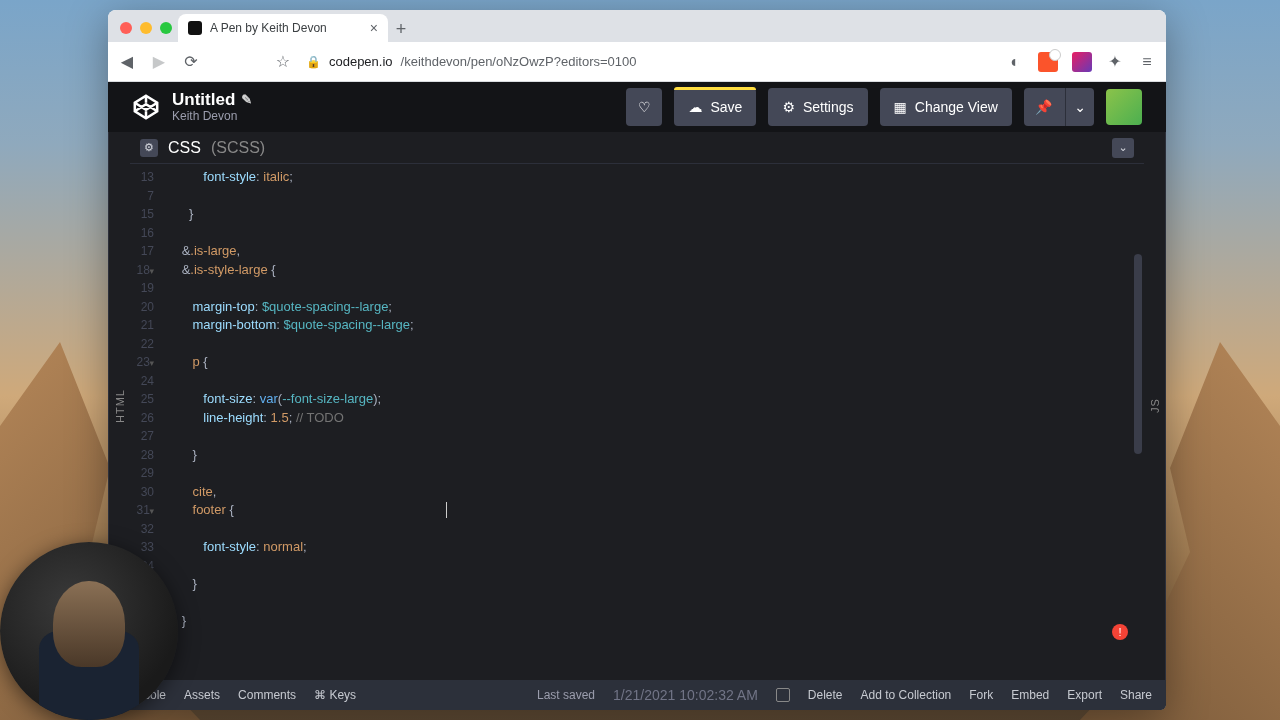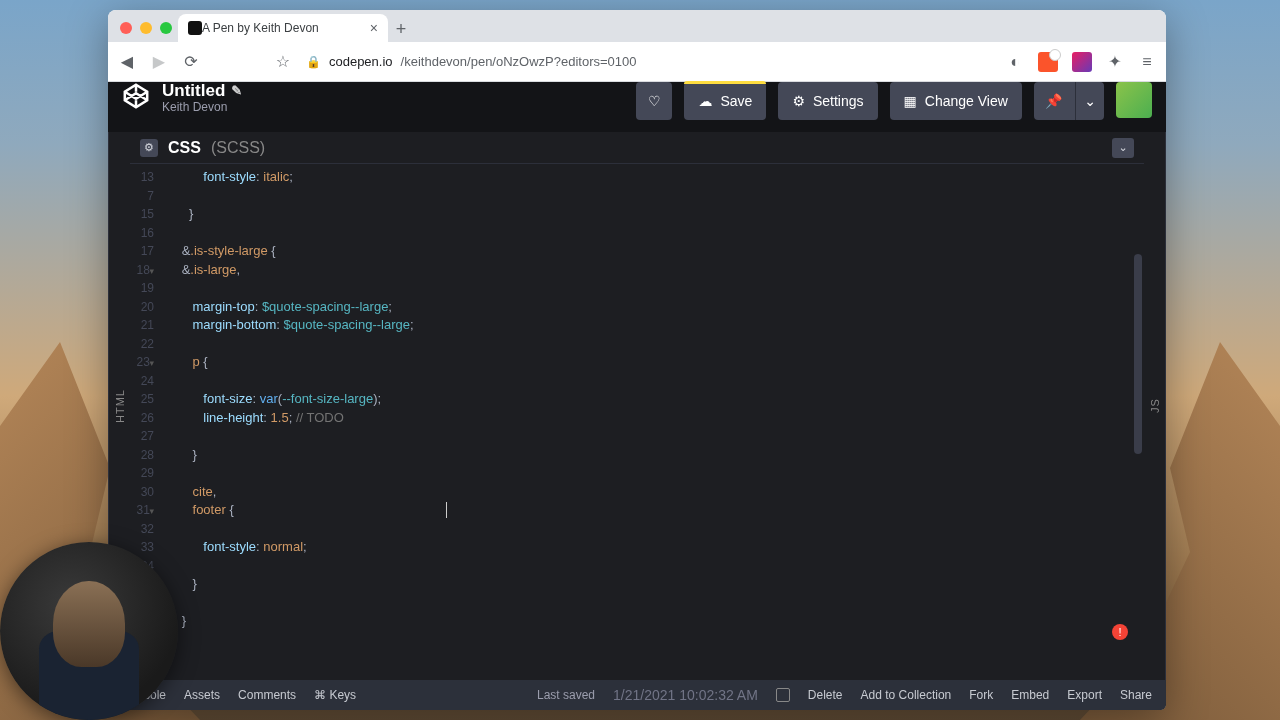--- a/index.html
+++ b/index.html
@@ -18,38 +18,38 @@
 .browser {
   position:absolute; left:108px; top:10px; width:1058px; height:700px;
   background:#fff; border-radius:8px 8px 6px 6px; box-shadow:0 10px 40px rgba(0,0,0,.35);
   display:flex; flex-direction:column; overflow:hidden;
 }
 .tabstrip { height:32px; background:#dee1e6; display:flex; align-items:flex-end; padding:0 8px; }
 .traffic { display:flex; gap:8px; padding:0 6px 8px 4px; }
 .tl { width:12px; height:12px; border-radius:50%; }
 .tl.red{background:#ff5f57}.tl.yel{background:#febc2e}.tl.grn{background:#28c840}
 .tab { background:#fff; height:28px; border-radius:8px 8px 0 0; display:flex; align-items:center;
-  padding:0 10px; font-size:12px; color:#3c4043; min-width:210px; }
+  padding:0 10px; gap:8px; font-size:12px; color:#3c4043; min-width:210px; }
 .tab .fav{width:14px;height:14px;background:#111;border-radius:3px}
 .tab .close{margin-left:auto;color:#5f6368;font-size:14px;cursor:pointer}
 .newtab{ width:26px;height:26px;display:flex;align-items:center;justify-content:center;color:#5f6368;font-size:18px;cursor:pointer}
 
 .addrbar{ height:40px; background:#fff; border-bottom:1px solid #dadce0; display:flex; align-items:center; padding:0 10px; gap:14px; }
 .nav-ico{ width:18px;height:18px;color:#5f6368;display:flex;align-items:center;justify-content:center;font-size:16px;cursor:pointer}
 .nav-ico.disabled{opacity:.35;cursor:default}
 .addr { flex:1; display:flex; align-items:center; gap:8px; color:#5f6368; font-size:13px; }
 .addr .lock{font-size:12px}
 .addr .host{color:#202124}
 .ext-ico{width:20px;height:20px;background:#ccc;border-radius:3px}
 .ext-ico.brave{background:#fb542b;position:relative}
 .ext-ico.brave::after{content:"";position:absolute;top:-3px;right:-3px;width:10px;height:10px;border-radius:50%;background:#fff;border:1px solid #ccc;font-size:6px}
 .ext-ico.tri{background:linear-gradient(135deg,#e91e63,#673ab7)}
 
 .codepen{ flex:1; background:#131417; display:flex; flex-direction:column; color:#d5d7de; }
-.cp-head{ height:50px; display:flex; align-items:flex-start; padding:0 14px; gap:12px; }
+.cp-head{ height:50px; display:flex; align-items:center; padding:0 24px; gap:12px; }
 .cp-logo{width:28px;height:28px}
 .cp-titlewrap{display:flex;flex-direction:column;line-height:1.1}
 .cp-title{color:#fff;font-weight:700;font-size:17px;display:flex;align-items:center;gap:6px}
 .cp-title .pencil{font-size:13px;opacity:.8}
 .cp-author{color:#9b9dad;font-size:12px}
 .cp-btn{ background:#444857;color:#fff;border:none;border-radius:4px;height:38px;
   display:flex;align-items:center;gap:8px;padding:0 14px;font-size:14px;cursor:pointer}
 .cp-btn.icon-only{padding:0 12px}
 .cp-btn.save{position:relative}
 .cp-btn.save::before{content:"";position:absolute;top:-1px;left:0;right:0;height:3px;background:#ffdd40;border-radius:3px 3px 0 0}
@@ -61,21 +61,21 @@
 
 .workspace{flex:1;display:flex;min-height:0}
 .rail{width:22px;background:#1d1e22;display:flex;align-items:center;justify-content:center;
   writing-mode:vertical-rl;transform:rotate(180deg);font-size:11px;color:#888;letter-spacing:1px;
   border-right:1px solid #2c2f3a;cursor:pointer}
 .rail.right{border-left:1px solid #2c2f3a;border-right:none}
 .editor{flex:1;display:flex;flex-direction:column;min-width:0}
 .ed-head{height:32px;background:#1d1e22;display:flex;align-items:center;padding:0 10px;gap:10px;
   border-bottom:1px solid #2c2f3a}
 .ed-head .gear{width:18px;height:18px;background:#444857;border-radius:3px;display:flex;align-items:center;justify-content:center;font-size:11px}
-.ed-head .lang{color:#fff;font-weight:700;font-size:16px}
+.ed-head .lang{color:#fff;font-weight:400;font-size:16px}
 .ed-head .sub{color:#888;font-size:16px}
 .ed-head .drop{margin-left:auto;width:22px;height:20px;background:#444857;border-radius:3px;
   display:flex;align-items:center;justify-content:center;font-size:11px}
 
 .code{flex:1;display:flex;font-family:"SFMono-Regular",Consolas,Menlo,monospace;font-size:13px;
   overflow:hidden;position:relative;background:#1d1e22}
 .gutter{width:30px;text-align:right;padding:4px 6px 4px 0;color:#444857;font-size:12px;user-select:none}
 .gutter div{height:18.5px;line-height:18.5px}
 .codetext{flex:1;padding:4px 0;position:relative}
 .line{height:18.5px;line-height:18.5px;white-space:pre}
@@ -226,22 +226,22 @@
               <div>36</div>
               <div>37</div>
               <div>38</div>
             </div>
           <div class="codetext" id="codetext">
             <div class="cursor" id="cursor" style="top: 338px; left: 286px;"></div>
           <div class="line"><span>            </span><span class="c-prop">font-style</span><span class="c-punc">: </span><span class="c-val">italic</span><span class="c-punc">;</span></div>
               <div class="line"><span></span></div>
               <div class="line"><span class="c-punc">        }</span></div>
               <div class="line"><span></span></div>
+              <div class="line"><span>      </span><span class="c-punc">&amp;</span><span class="c-sel">.is-large</span><span class="c-punc">,</span></div>
               <div class="line"><span>      </span><span class="c-punc">&amp;</span><span class="c-sel">.is-style-large</span><span class="c-punc"> {</span></div>
-              <div class="line"><span>      </span><span class="c-punc">&amp;</span><span class="c-sel">.is-large</span><span class="c-punc">,</span></div>
               <div class="line"><span></span></div>
               <div class="line"><span>         </span><span class="c-prop">margin-top</span><span class="c-punc">: </span><span class="c-var">$quote-spacing--large</span><span class="c-punc">;</span></div>
               <div class="line"><span>         </span><span class="c-prop">margin-bottom</span><span class="c-punc">: </span><span class="c-var">$quote-spacing--large</span><span class="c-punc">;</span></div>
               <div class="line"><span></span></div>
               <div class="line"><span>         </span><span class="c-sel">p</span><span class="c-punc"> {</span></div>
               <div class="line"><span></span></div>
               <div class="line"><span>            </span><span class="c-prop">font-size</span><span class="c-punc">: </span><span class="c-fn">var</span><span class="c-punc">(</span><span class="c-var">--font-size-large</span><span class="c-punc">)</span><span class="c-punc">;</span></div>
               <div class="line"><span>            </span><span class="c-prop">line-height</span><span class="c-punc">: </span><span class="c-num">1.5</span><span class="c-punc">;</span><span class="c-comment"> // TODO</span></div>
               <div class="line"><span></span></div>
               <div class="line"><span class="c-punc">         }</span></div>

